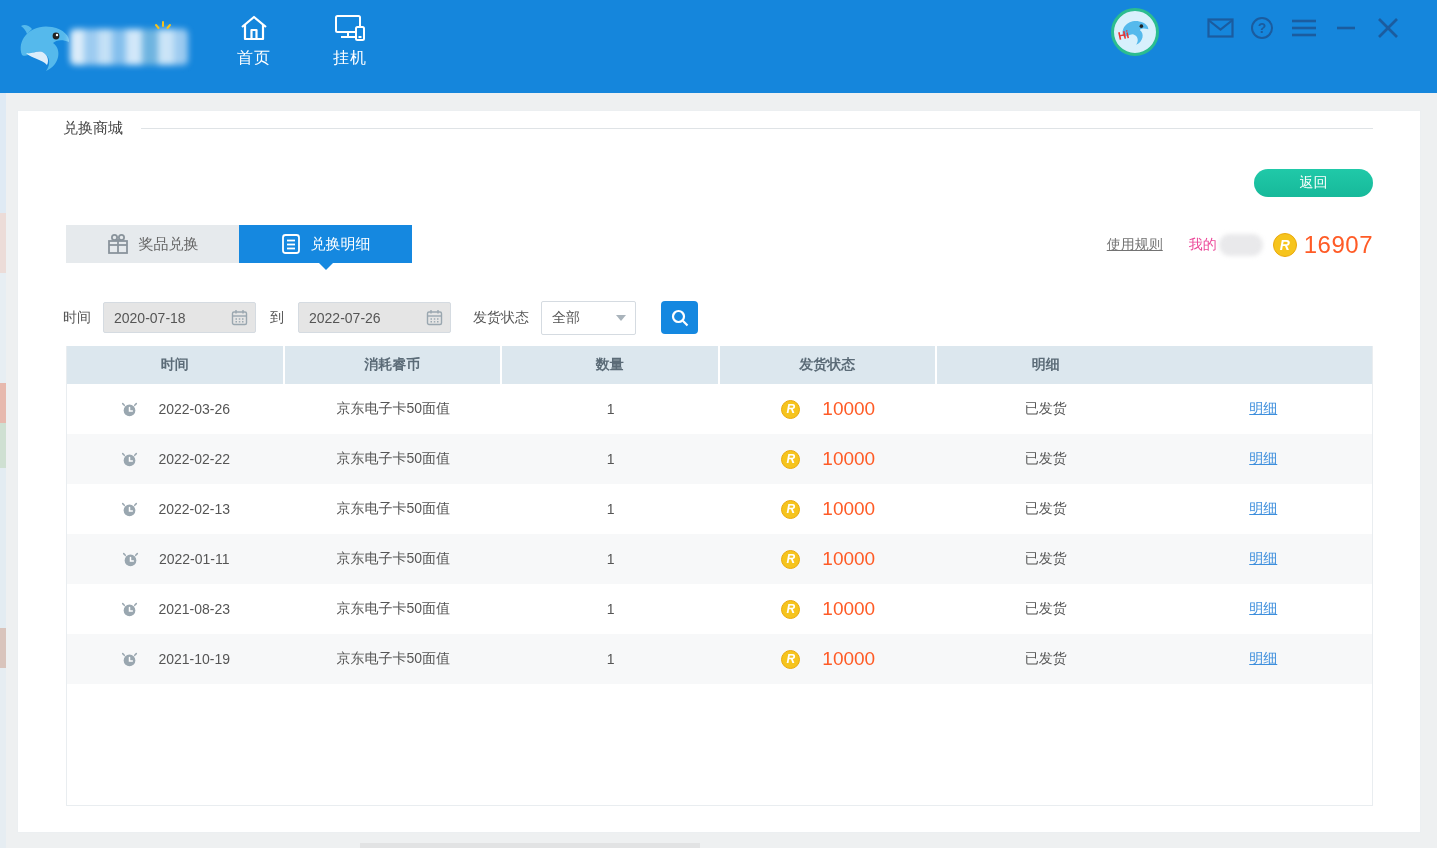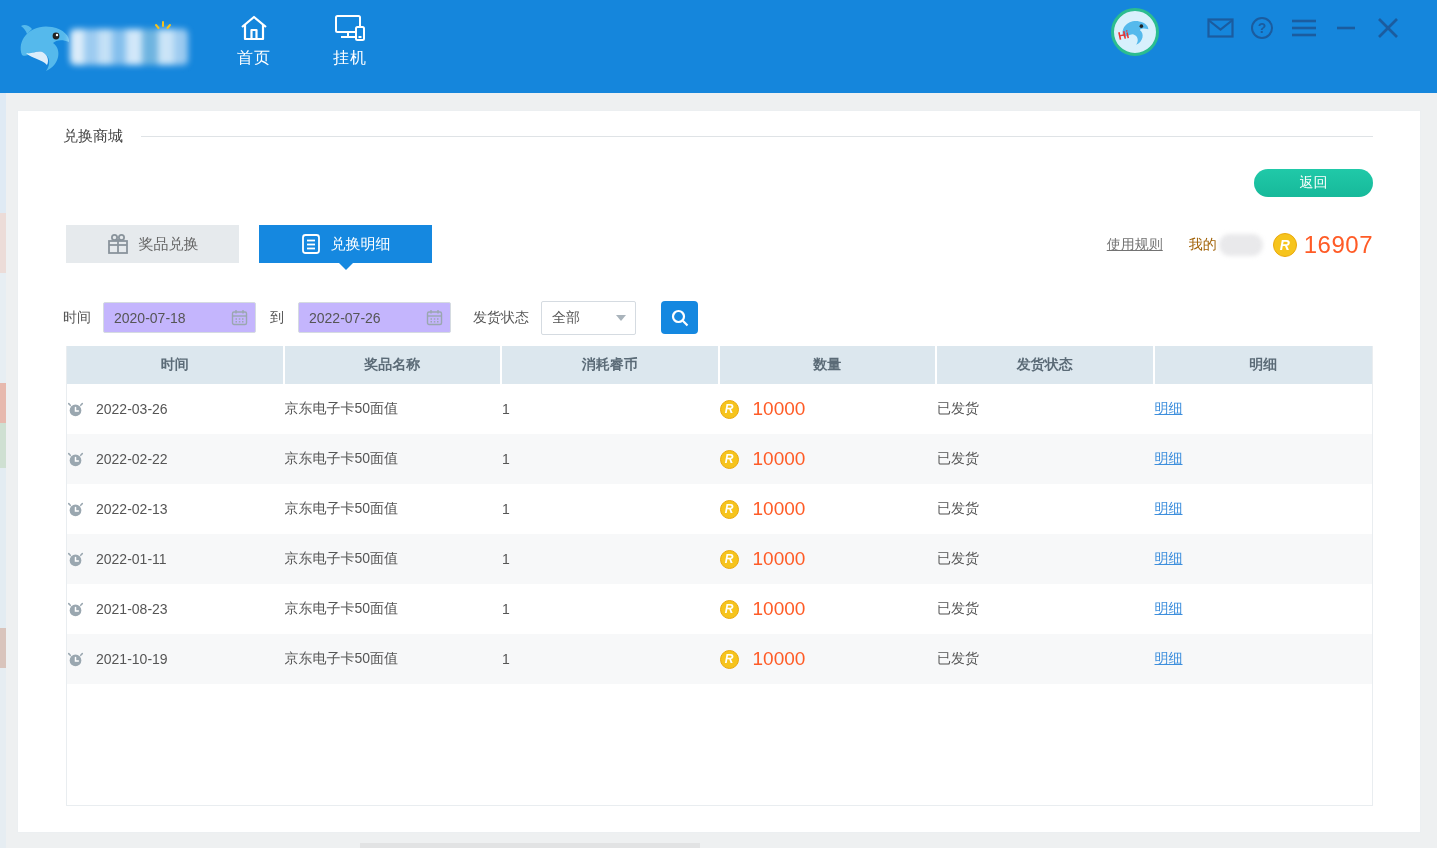--- a/index.html
+++ b/index.html
@@ -44,68 +44,68 @@
 
   .edge-strip { position:absolute; left:0; top:93px; width:6px; height:755px; }
   .edge-strip div { width:6px; }
 
   
   .panel {
     position:absolute; left:17px; top:110px; width:1404px; height:723px;
     background:#fff; border:1px solid #eceff1;
   }
 
-  .section-head { position:absolute; left:45px; top:16px; right:47px; display:flex; align-items:center; }
+  .section-head { position:absolute; left:45px; top:8px; right:47px; display:flex; align-items:center; }
   .section-title { font-size:15px; color:#444; white-space:nowrap; }
   .section-line { flex:1; height:1px; background:#dfe3e6; margin-left:18px; }
 
   .back-btn {
     position:absolute; right:47px; top:58px; width:119px; height:28px;
     background:linear-gradient(180deg,#20c9a8,#17b99a);
     border-radius:14px; color:#fff; font-size:14px;
     display:flex; align-items:center; justify-content:center; cursor:pointer;
   }
 
   
-  .tabs { position:absolute; left:48px; top:114px; display:flex;gap:20px; }
+  .tabs { position:absolute; left:48px; top:114px; display:flex; }
   .tab {
     width:173px; height:38px; background:#e6eaed; color:#666;
     display:flex; align-items:center; justify-content:center; gap:10px;
     font-size:15px; cursor:pointer; position:relative;
   }
   .tab .tab-ico { color:#8a949c; display:flex; }
   .tab.active { background:#1588e0; color:#ffffff; }
   .tab.active .tab-ico { color:#fff; }
   .tab.active::after {
     content:""; position:absolute; left:50%; bottom:-7px; margin-left:-7px;
     border-left:7px solid transparent; border-right:7px solid transparent; border-top:7px solid #1588e0;
   }
 
   
   .meta { position:absolute; right:47px; top:118px; height:32px; display:flex; align-items:center; }
   .rules-link { font-size:14px; color:#737373; text-decoration:underline; cursor:pointer; }
-  .balance-prefix { font-size:14px; color:#a16207; margin-left:26px; }
+  .balance-prefix { font-size:14px; color:#ec4899; margin-left:26px; }
   .balance-blur { width:44px; height:22px; border-radius:11px; background:#e9e9eb; filter:blur(2px); margin-left:2px; }
   .coin {
     display:inline-flex; align-items:center; justify-content:center;
     background:#f6c41d; border:1px solid #eaa90e; border-radius:50%;
     color:#fff; font-weight:bold; font-style:italic;
   }
   .coin.big { width:24px; height:24px; font-size:14px; margin-left:10px; }
   .coin.small { width:19px; height:19px; font-size:12px; }
   .balance-amount { font-size:24px; color:#ff5b26; margin-left:7px; letter-spacing:0.5px; }
 
   
   .filters { position:absolute; left:45px; top:190px; height:33px; display:flex; align-items:center; font-size:14px; color:#555; }
   .f-label { margin-right:12px; }
   .date-input-wrap { position:relative; width:153px; height:31px; }
   .date-input {
     width:100%; height:100%; border:1px solid #d5dbe1; border-radius:2px;
     padding:0 30px 0 10px; font-size:14px; color:#555;
-    font-family:"Liberation Sans","DejaVu Sans",sans-serif; outline:none; background:#c4b5fd;
+    font-family:"Liberation Sans","DejaVu Sans",sans-serif; outline:none; background:#e5e5e5;
   }
   .cal-ico { position:absolute; right:8px; top:7px; color:#9aa7b0; pointer-events:none; }
   .to-label { margin:0 14px; }
   .status-label { margin-left:22px; margin-right:12px; }
   .select-box {
     width:95px; height:31px; border:1px solid #d5dbe1; border-radius:2px;
     display:flex; align-items:center; padding:16px 10px; position:relative; cursor:pointer; background:#fff;
   }
   .caret { position:absolute; right:9px; top:13px; border-left:5px solid transparent; border-right:5px solid transparent; border-top:6px solid #a9b3bb; }
   .search-btn {
@@ -119,21 +119,21 @@
     border:1px solid #e9edf0; border-top:none; background:#fff;
   }
   .thead { display:flex; height:38px; background:#dce7ee; }
   .th {
     width:calc(100%/6); display:flex; align-items:center; justify-content:center;
     font-size:14px; font-weight:bold; color:#5b6b77; border-right:2px solid #fff;
   }
   .th:last-child { border-right:none; }
   .trow { display:flex; height:50px; align-items:center; }
   .trow:nth-child(even) { background:#f7f8f9; }
-  .td { width:calc(100%/6); display:flex; align-items:center; font-size:14px; color:#555; gap:12px; }
+  .td { width:calc(100%/6); display:flex; align-items:center; justify-content:center; font-size:14px; color:#555; gap:20px; }
   .cost-val { font-size:19px; color:#ff5b26; margin-left:2px; }
   .detail-link { font-size:14px; color:#3e8fdd; text-decoration:underline; cursor:pointer; }
   .clock-ico { color:#9aa7b0; display:flex; }
 
   .task-hint { position:absolute; left:360px; top:843px; width:340px; height:5px; background:#e2e3e4; }
 
   svg { display:block; }
 </style>
 </head>
 <body>
@@ -343,21 +343,20 @@
               <line x1="12.8" y1="12.8" x2="17.5" y2="17.5"></line>
             </g>
           </svg>
       </span>
     </div>
   </div>
 
   <div class="table">
     <div class="thead">
       <div class="th">时间</div>
-      <div class="th">奖品名称</div>
       <div class="th">消耗睿币</div>
       <div class="th">数量</div>
       <div class="th">发货状态</div>
       <div class="th">明细</div>
     </div>
     <div id="rows">
   <div class="trow">
     <div class="td">
       <span class="clock-ico">
         <svg width="17" height="17" viewBox="0 0 18 18">

